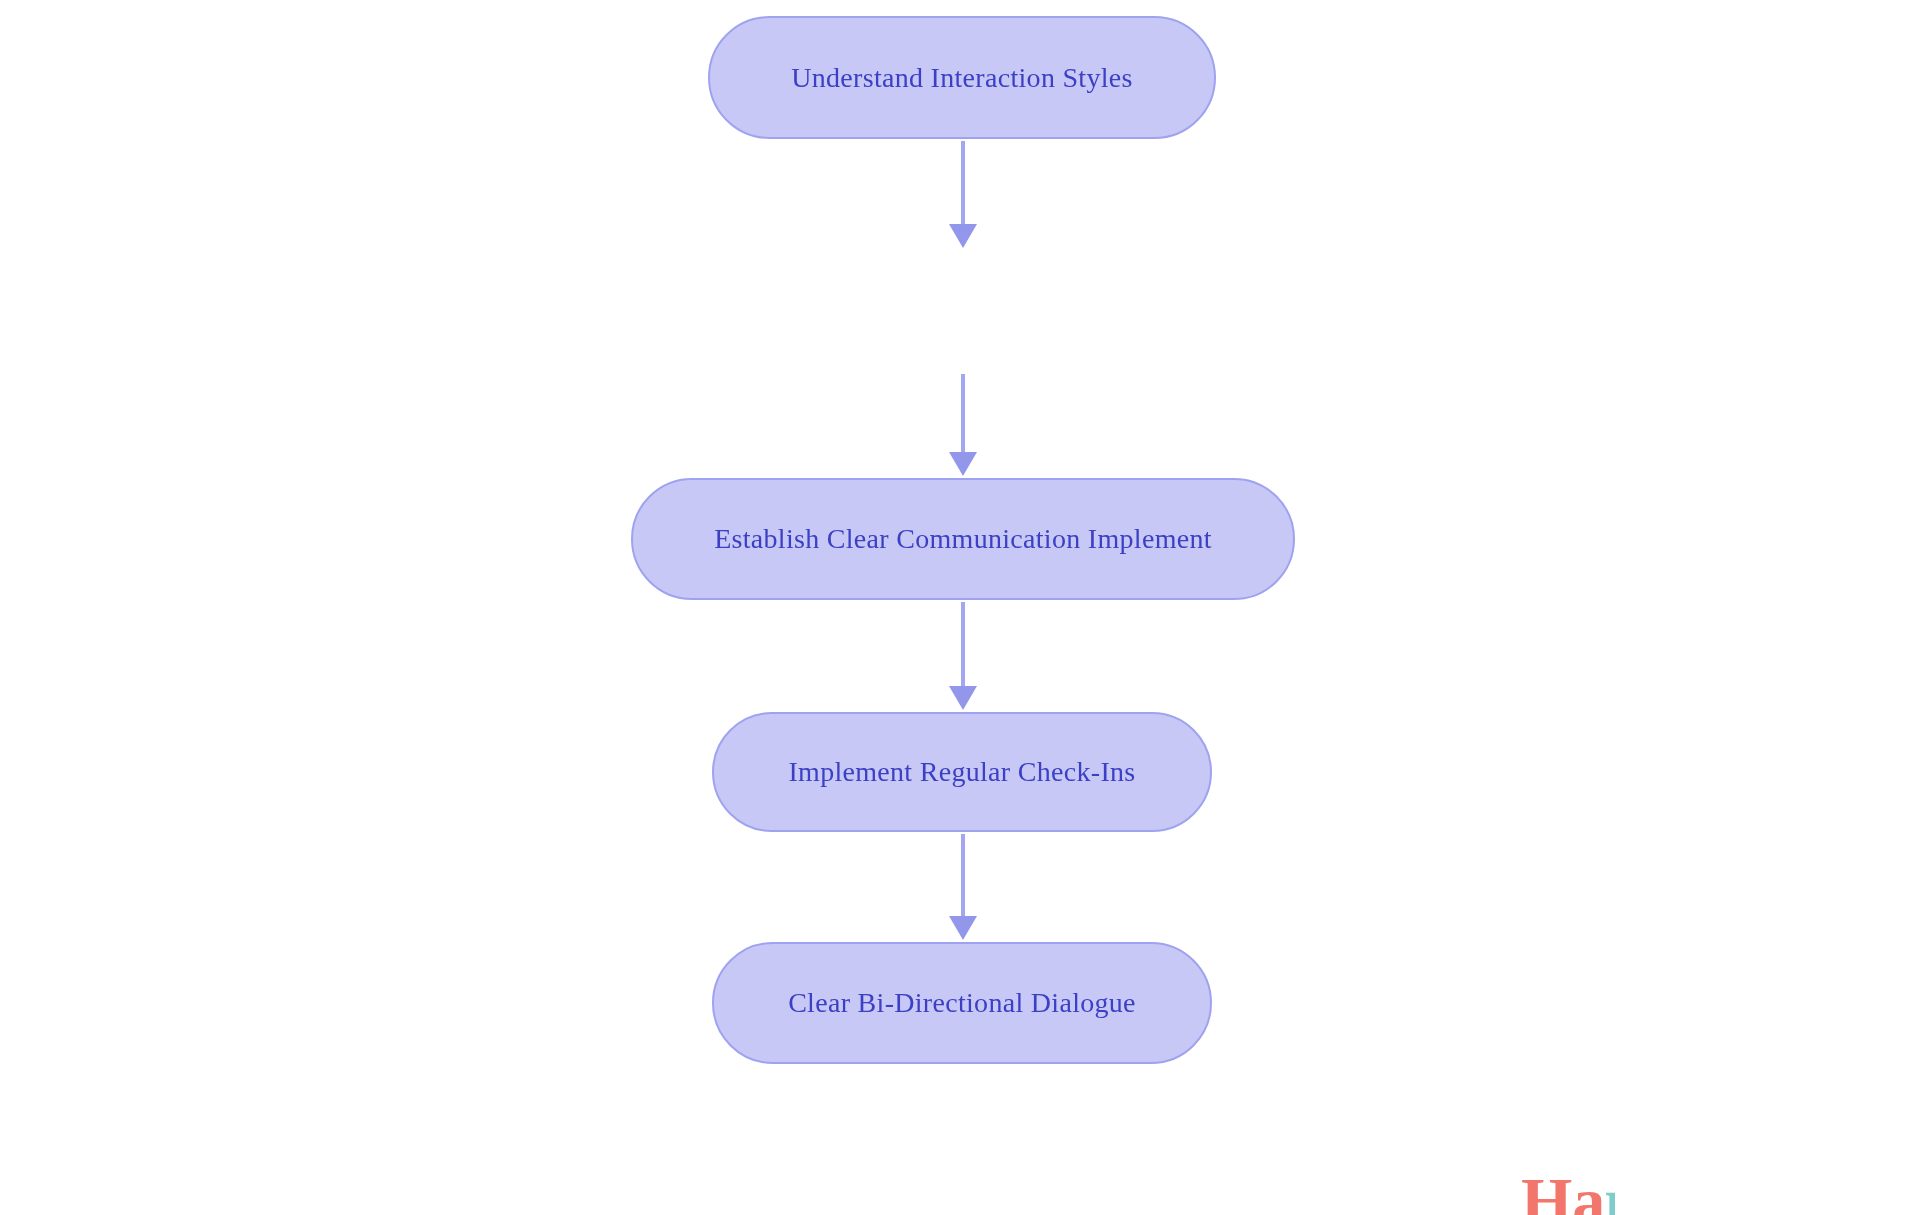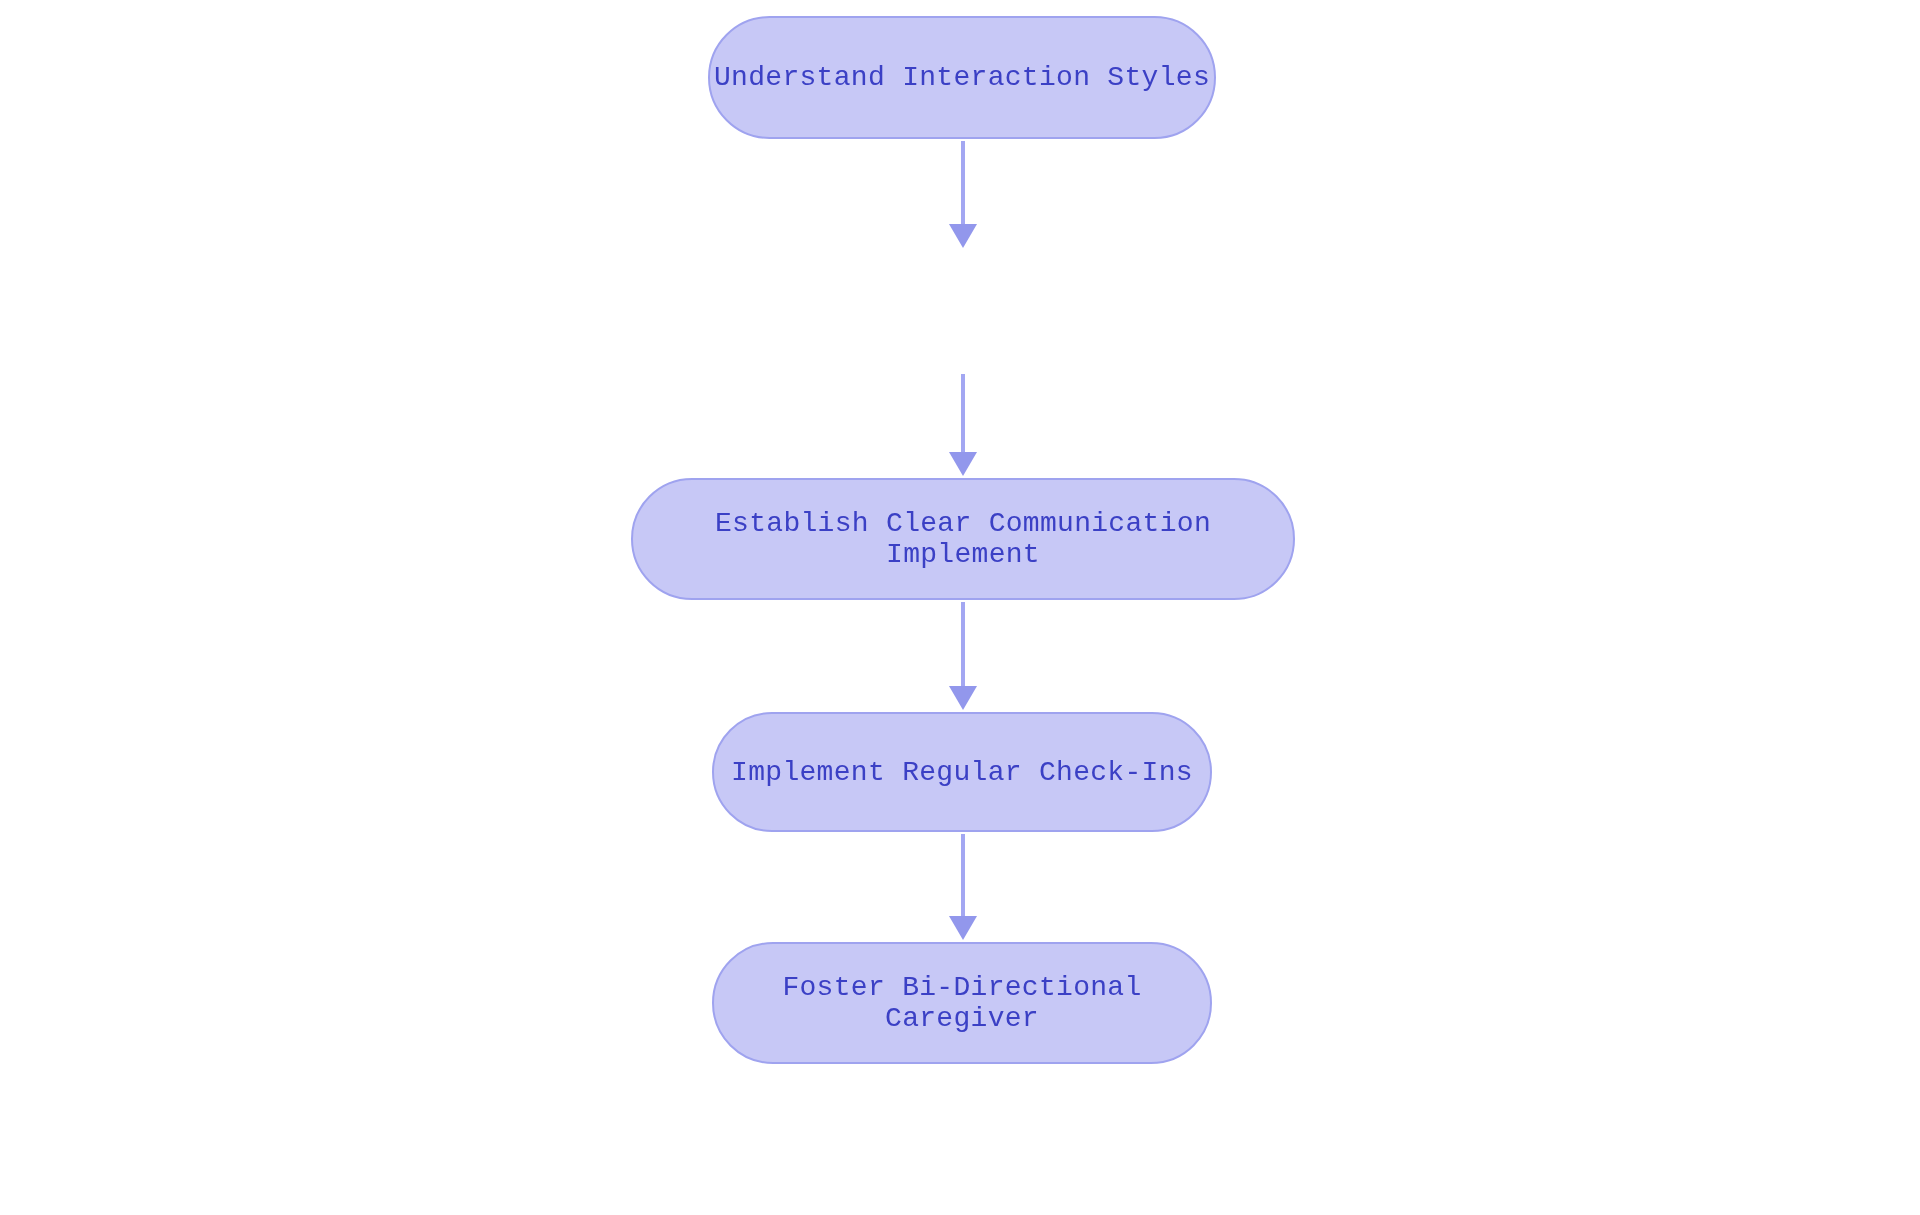--- a/index.html
+++ b/index.html
@@ -2,22 +2,21 @@
 <html><head>
 <meta charset="utf-8">
 <style>
   html, body { margin: 0; padding: 0; background: #ffffff; }
   .canvas {
     position: relative;
     width: 1615px;
     height: 1215px;
     background: #ffffff;
     overflow: hidden;
-    font-family: Liberation Mono, monospace;
-    padding-left: 32px;
+    font-family: Liberation Serif, serif;
   }
 
   
   .node {
     position: absolute;
     box-sizing: border-box;
     background: #c7c8f6;
     border: 2px solid #9fa3ef;
     border-radius: 62px;
     display: flex;
@@ -75,21 +74,21 @@
   <div class="node n1">
     <span>Understand Interaction Styles</span>
   </div>
   <div class="node n3">
     <span>Establish Clear Communication Implement</span>
   </div>
   <div class="node n4">
     <span>Implement Regular Check-Ins</span>
   </div>
   <div class="node n5">
-    <span>Foster Bi-Directional Caregiver</span>
+    <span>Clear Bi-Directional Dialogue</span>
   </div>
 
   <div class="arrow a1">
     <div class="arrow-line"></div>
     <div class="arrow-head"></div>
   </div>
   <div class="arrow a2">
     <div class="arrow-line"></div>
     <div class="arrow-head"></div>
   </div>

